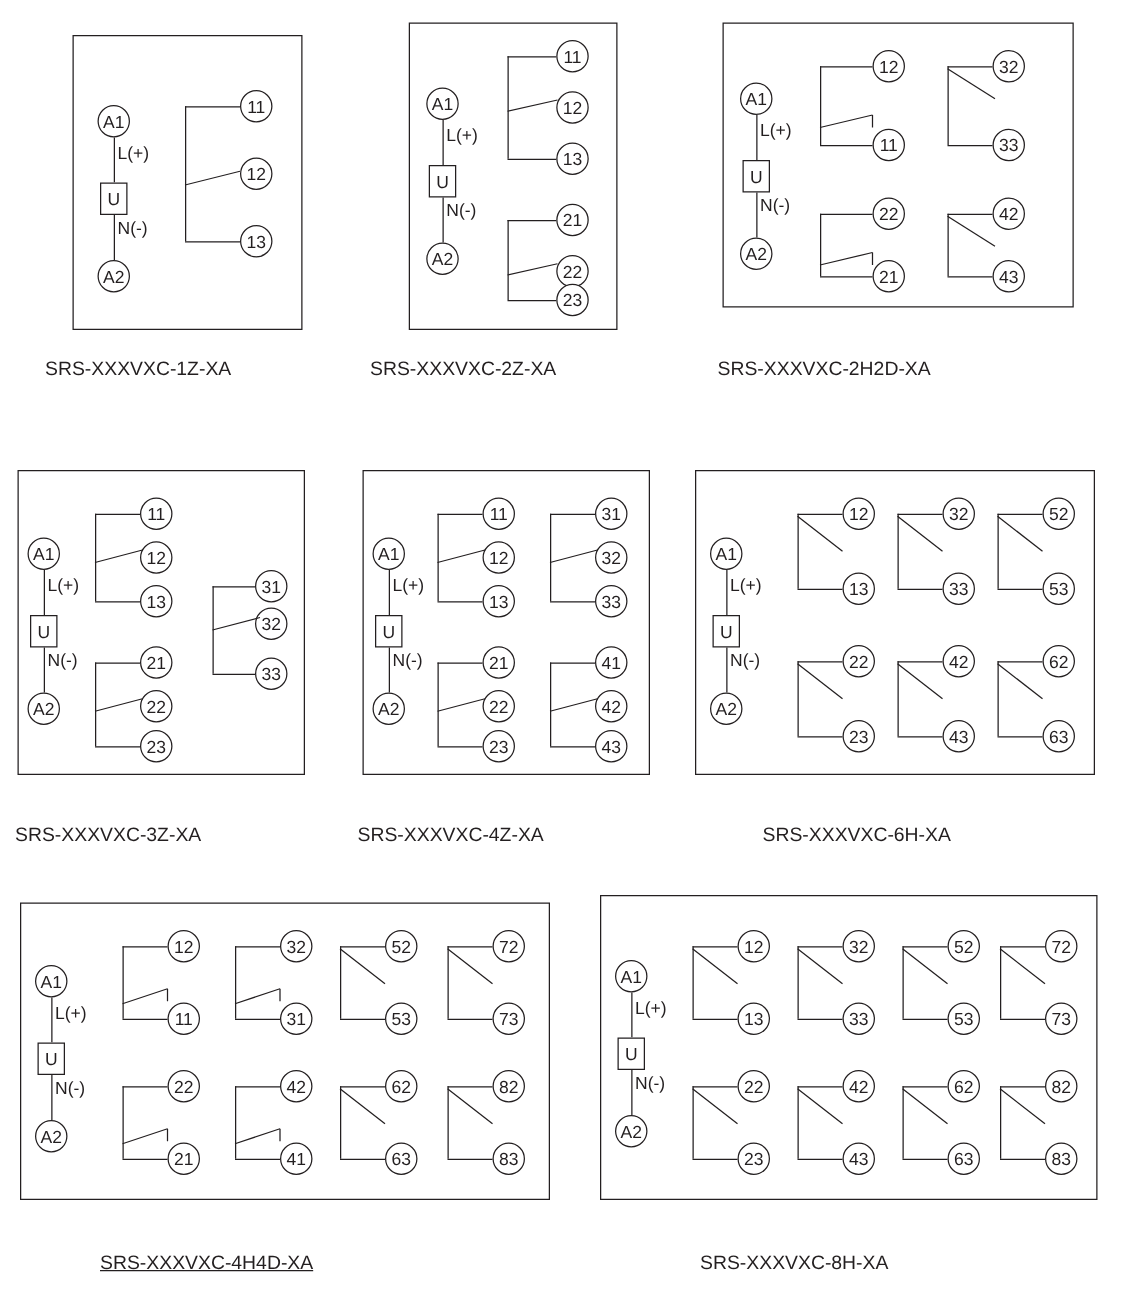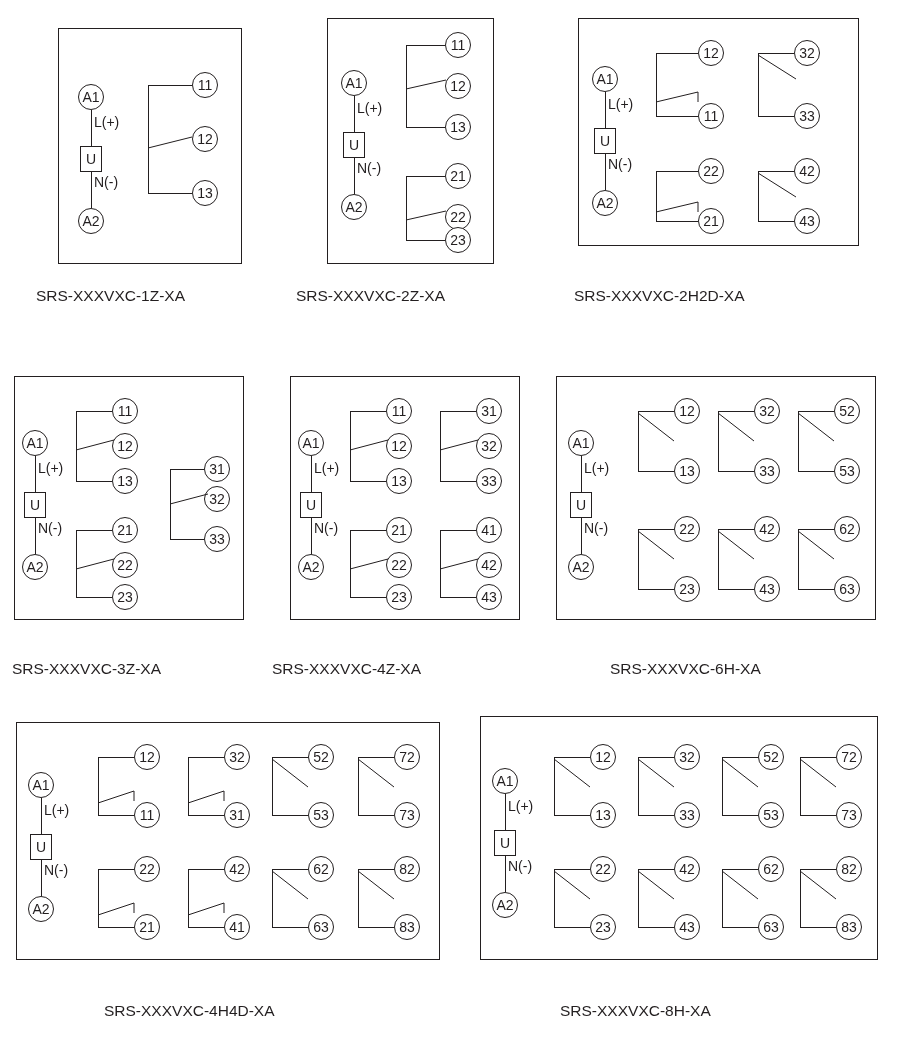--- a/index.html
+++ b/index.html
@@ -226,21 +226,21 @@
       <line x1="2" y1="26" x2="40" y2="16"></line>
     </svg>
 
     <div class="ln h" style="left:150px;top:154px;width:36px;"></div>
     <div class="ln v" style="left:150px;top:154px;height:67px;"></div>
     <div class="ln h" style="left:150px;top:221px;width:36px;"></div>
     <svg class="sw" style="left:148px;top:167px;width:46px;height:26px;">
       <line x1="2" y1="26" x2="40" y2="16"></line>
     </svg>
   </div>
-  <div class="caption" style="left:272px;top:660px;">SRS-XXXVXC-4Z-XA</div>
+  <div class="caption" style="left:286px;top:660px;">SRS-XXXVXC-4Z-XA</div>
 
   <div class="diagram" style="left:556px;top:376px;">
     <div class="box" style="left:0;top:0;width:320px;height:244px;"></div>
 
     <div class="term" style="left:12px;top:54px;">A1</div>
     <div class="lbl" style="left:28px;top:84px;">L(+)</div>
     <div class="ln v" style="left:25px;top:80px;height:36px;"></div>
     <div class="coil" style="left:14px;top:116px;">U</div>
     <div class="ln v" style="left:25px;top:142px;height:36px;"></div>
     <div class="lbl" style="left:28px;top:144px;">N(-)</div>
@@ -387,21 +387,21 @@
       <line x1="2" y1="2" x2="38" y2="30"></line>
     </svg>
 
     <div class="ln h" style="left:342px;top:147px;width:36px;"></div>
     <div class="ln v" style="left:342px;top:147px;height:58px;"></div>
     <div class="ln h" style="left:342px;top:205px;width:36px;"></div>
     <svg class="sw" style="left:340px;top:147px;width:46px;height:30px;">
       <line x1="2" y1="2" x2="38" y2="30"></line>
     </svg>
   </div>
-  <div class="caption" style="left:104px;top:1002px;">SRS-XXXVXC-4H4D-XA</div>
+  <div class="caption" style="left:80px;top:1002px;text-decoration:underline;">SRS-XXXVXC-4H4D-XA</div>
 
   <div class="diagram" style="left:480px;top:716px;">
     <div class="box" style="left:0;top:0;width:398px;height:244px;"></div>
 
     <div class="term" style="left:12px;top:52px;">A1</div>
     <div class="lbl" style="left:28px;top:82px;">L(+)</div>
     <div class="ln v" style="left:25px;top:78px;height:36px;"></div>
     <div class="coil" style="left:14px;top:114px;">U</div>
     <div class="ln v" style="left:25px;top:140px;height:36px;"></div>
     <div class="lbl" style="left:28px;top:142px;">N(-)</div>

